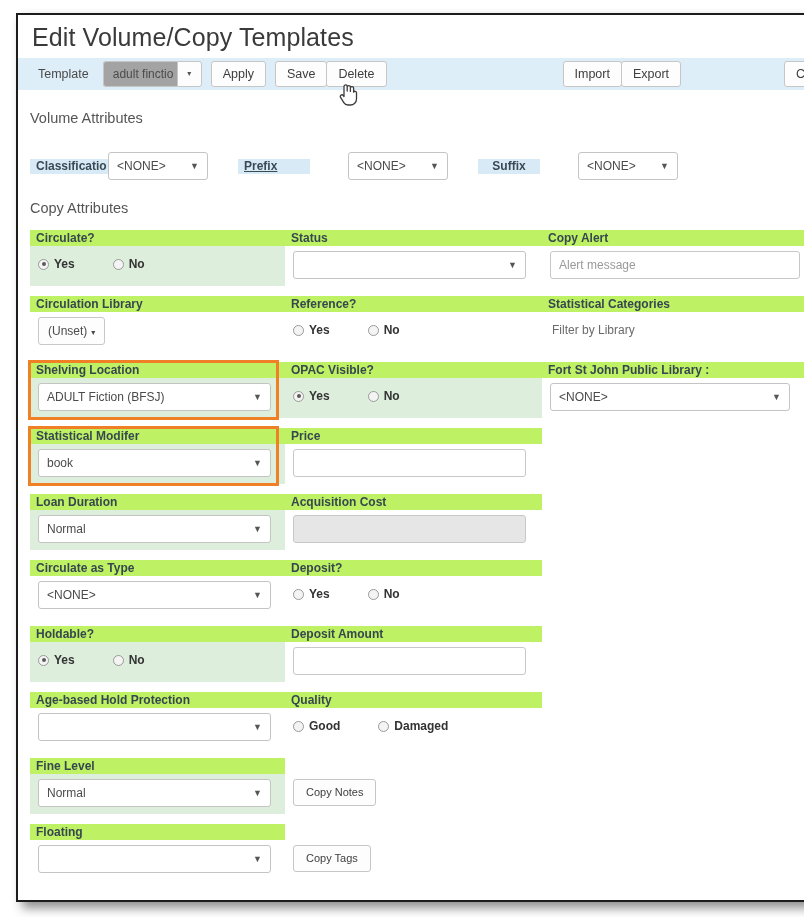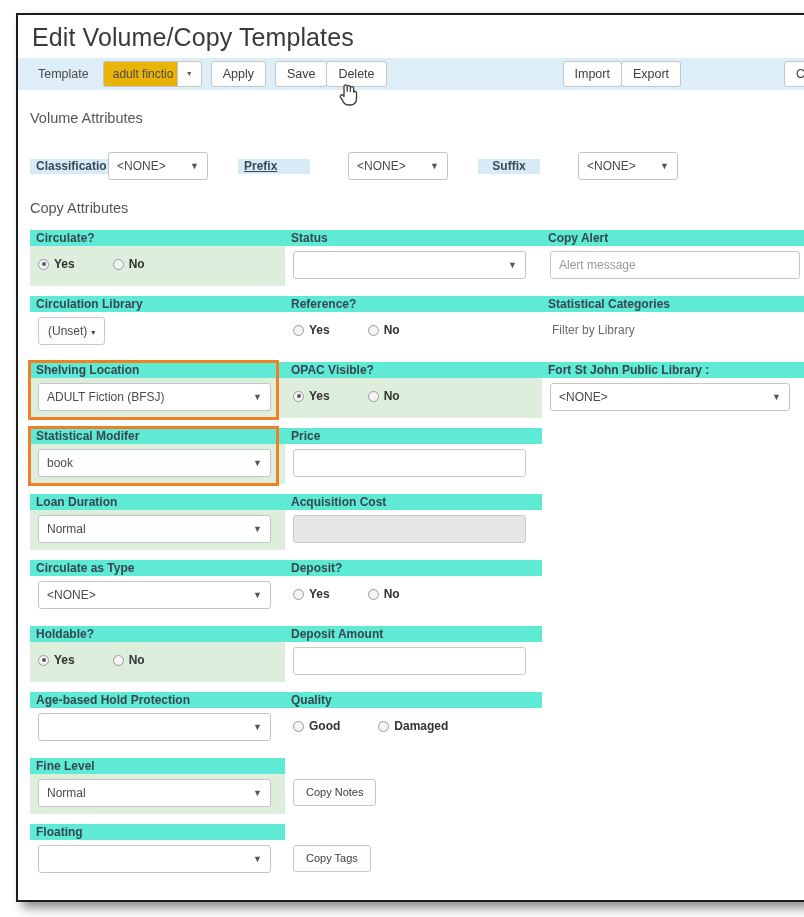--- a/index.html
+++ b/index.html
@@ -63,21 +63,21 @@
     padding: 0 11px;
     box-sizing: border-box;
     font-family: Liberation Sans, sans-serif;
     white-space: nowrap;
   }
   .combo {
     display: flex;
     height: 26px;
   }
   .combo .combo-text {
-    background: #eab308;
+    background: #a3a3a3;
     border: 1px solid #c6c6c6;
     border-right: none;
     border-radius: 3px 0 0 3px;
     font-size: 12px;
     color: #4b4b4b;
     line-height: 24px;
     padding: 0 9px;
     width: 74px;
     box-sizing: border-box;
     overflow: hidden;
@@ -176,21 +176,21 @@
     position: relative;
   }
   .cell {
     position: relative;
     box-sizing: border-box;
   }
   .cell.c1 { width: 255px; }
   .cell.c2 { width: 257px; }
   .cell.c3 { width: 262px; }
   .hdr {
-    background: #5eead4;
+    background: #bef264;
     color: #37474f;
     font-size: 12px;
     font-weight: bold;
     height: 16px;
     line-height: 16px;
     padding: 0 6px;
     box-sizing: border-box;
     white-space: nowrap;
     overflow: hidden;
   }

